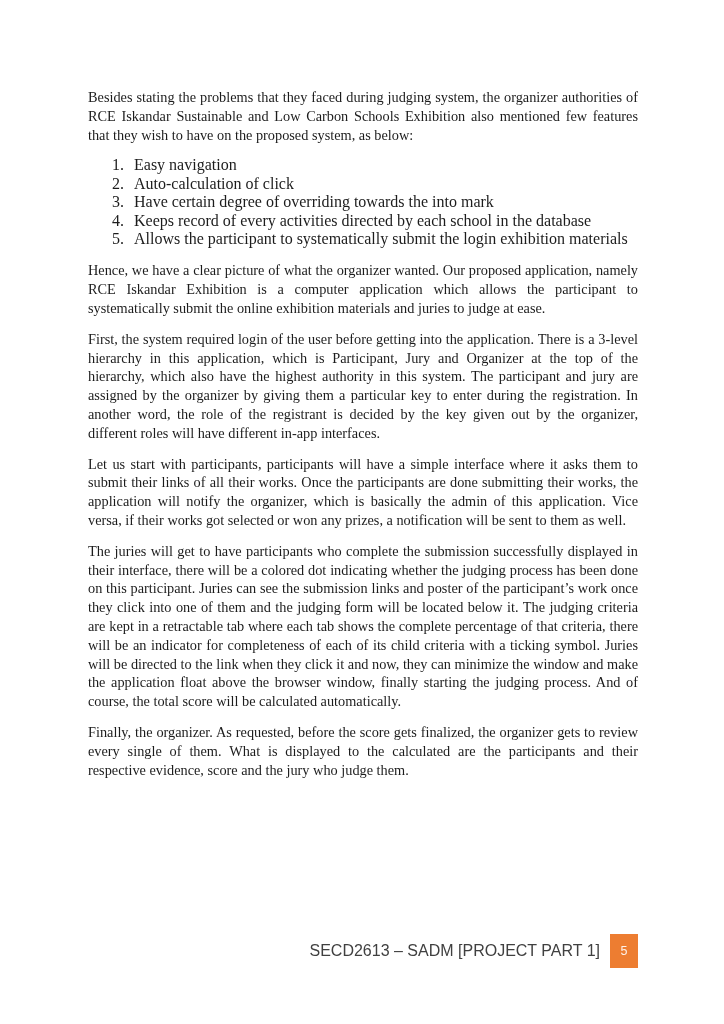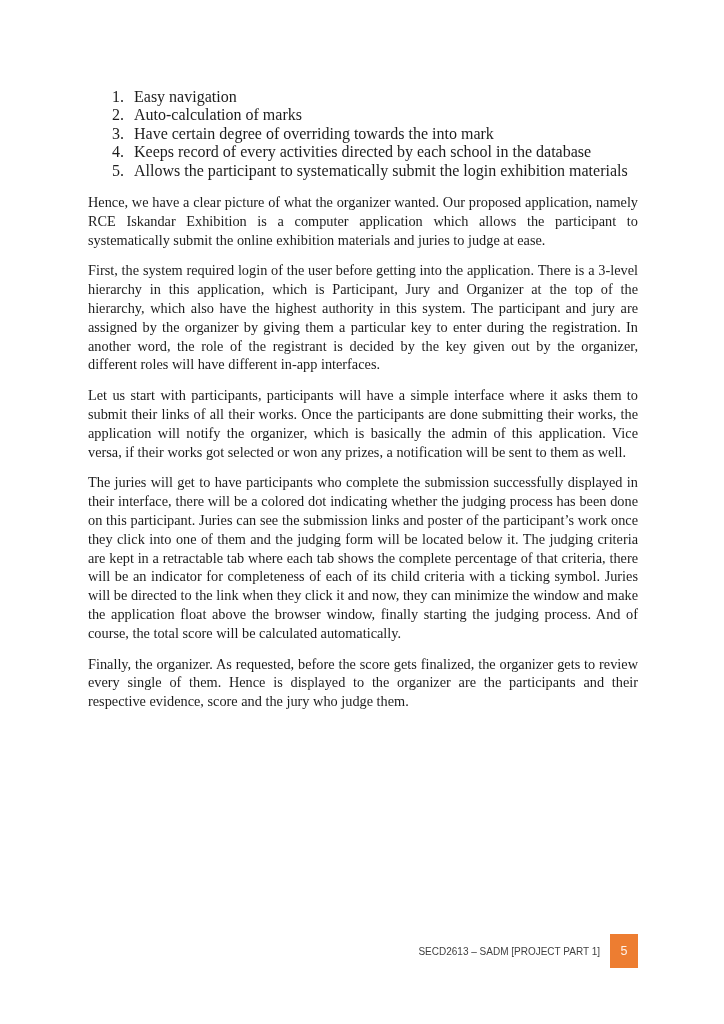--- a/index.html
+++ b/index.html
@@ -49,21 +49,21 @@
   }
   .footer {
     position: absolute;
     top: 934px;
     right: 86px;
     display: flex;
     align-items: center;
   }
   .footer-text {
     font-family: "Liberation Sans", sans-serif;
-    font-size: 10px;
+    font-size: 16px;
     color: #404040;
     margin-right: 10px;
     white-space: nowrap;
   }
   .page-badge {
     width: 28px;
     height: 34px;
     background: #ED7D31;
     display: flex;
     align-items: center;
@@ -72,37 +72,38 @@
     font-size: 12.5px;
     color: rgba(255,255,255,0.9);
   }
 </style>
 </head>
 <body>
 
 <div class="page">
 
 
+  <p class="para">Besides stating the problems that they faced during judging system, the organizer authorities of RCE Iskandar Sustainable and Low Carbon Schools Exhibition also mentioned few features that they wish to have on the proposed system, as below:</p>
 
   <ol class="feature-list">
     <li>Easy navigation</li>
-    <li>Auto-calculation of marks</li>
+    <li>Auto-calculation of click</li>
     <li>Have certain degree of overriding towards the into mark</li>
     <li>Keeps record of every activities directed by each school in the database</li>
     <li>Allows the participant to systematically submit the login exhibition materials</li>
   </ol>
 
   <p class="para">Hence, we have a clear picture of what the organizer wanted. Our proposed application, namely RCE Iskandar Exhibition is a computer application which allows the participant to systematically submit the online exhibition materials and juries to judge at ease.</p>
 
   <p class="para">First, the system required login of the user before getting into the application. There is a 3-level hierarchy in this application, which is Participant, Jury and Organizer at the top of the hierarchy, which also have the highest authority in this system. The participant and jury are assigned by the organizer by giving them a particular key to enter during the registration. In another word, the role of the registrant is decided by the key given out by the organizer, different roles will have different in-app interfaces.</p>
 
   <p class="para">Let us start with participants, participants will have a simple interface where it asks them to submit their links of all their works. Once the participants are done submitting their works, the application will notify the organizer, which is basically the admin of this application. Vice versa, if their works got selected or won any prizes, a notification will be sent to them as well.</p>
 
   <p class="para">The juries will get to have participants who complete the submission successfully displayed in their interface, there will be a colored dot indicating whether the judging process has been done on this participant. Juries can see the submission links and poster of the participant’s work once they click into one of them and the judging form will be located below it. The judging criteria are kept in a retractable tab where each tab shows the complete percentage of that criteria, there will be an indicator for completeness of each of its child criteria with a ticking symbol. Juries will be directed to the link when they click it and now, they can minimize the window and make the application float above the browser window, finally starting the judging process. And of course, the total score will be calculated automatically.</p>
 
-  <p class="para">Finally, the organizer. As requested, before the score gets finalized, the organizer gets to review every single of them. Hence is displayed to the organizer are the participants and their respective evidence, score and the jury who judge them.</p>
+  <p class="para">Finally, the organizer. As requested, before the score gets finalized, the organizer gets to review every single of them. What is displayed to the calculated are the participants and their respective evidence, score and the jury who judge them.</p>
 
 </div>
 
 <div class="footer">
   <span class="footer-text">SECD2613 – SADM [PROJECT PART 1]</span>
   <span class="page-badge">5</span>
 </div>
 
 </body></html>

